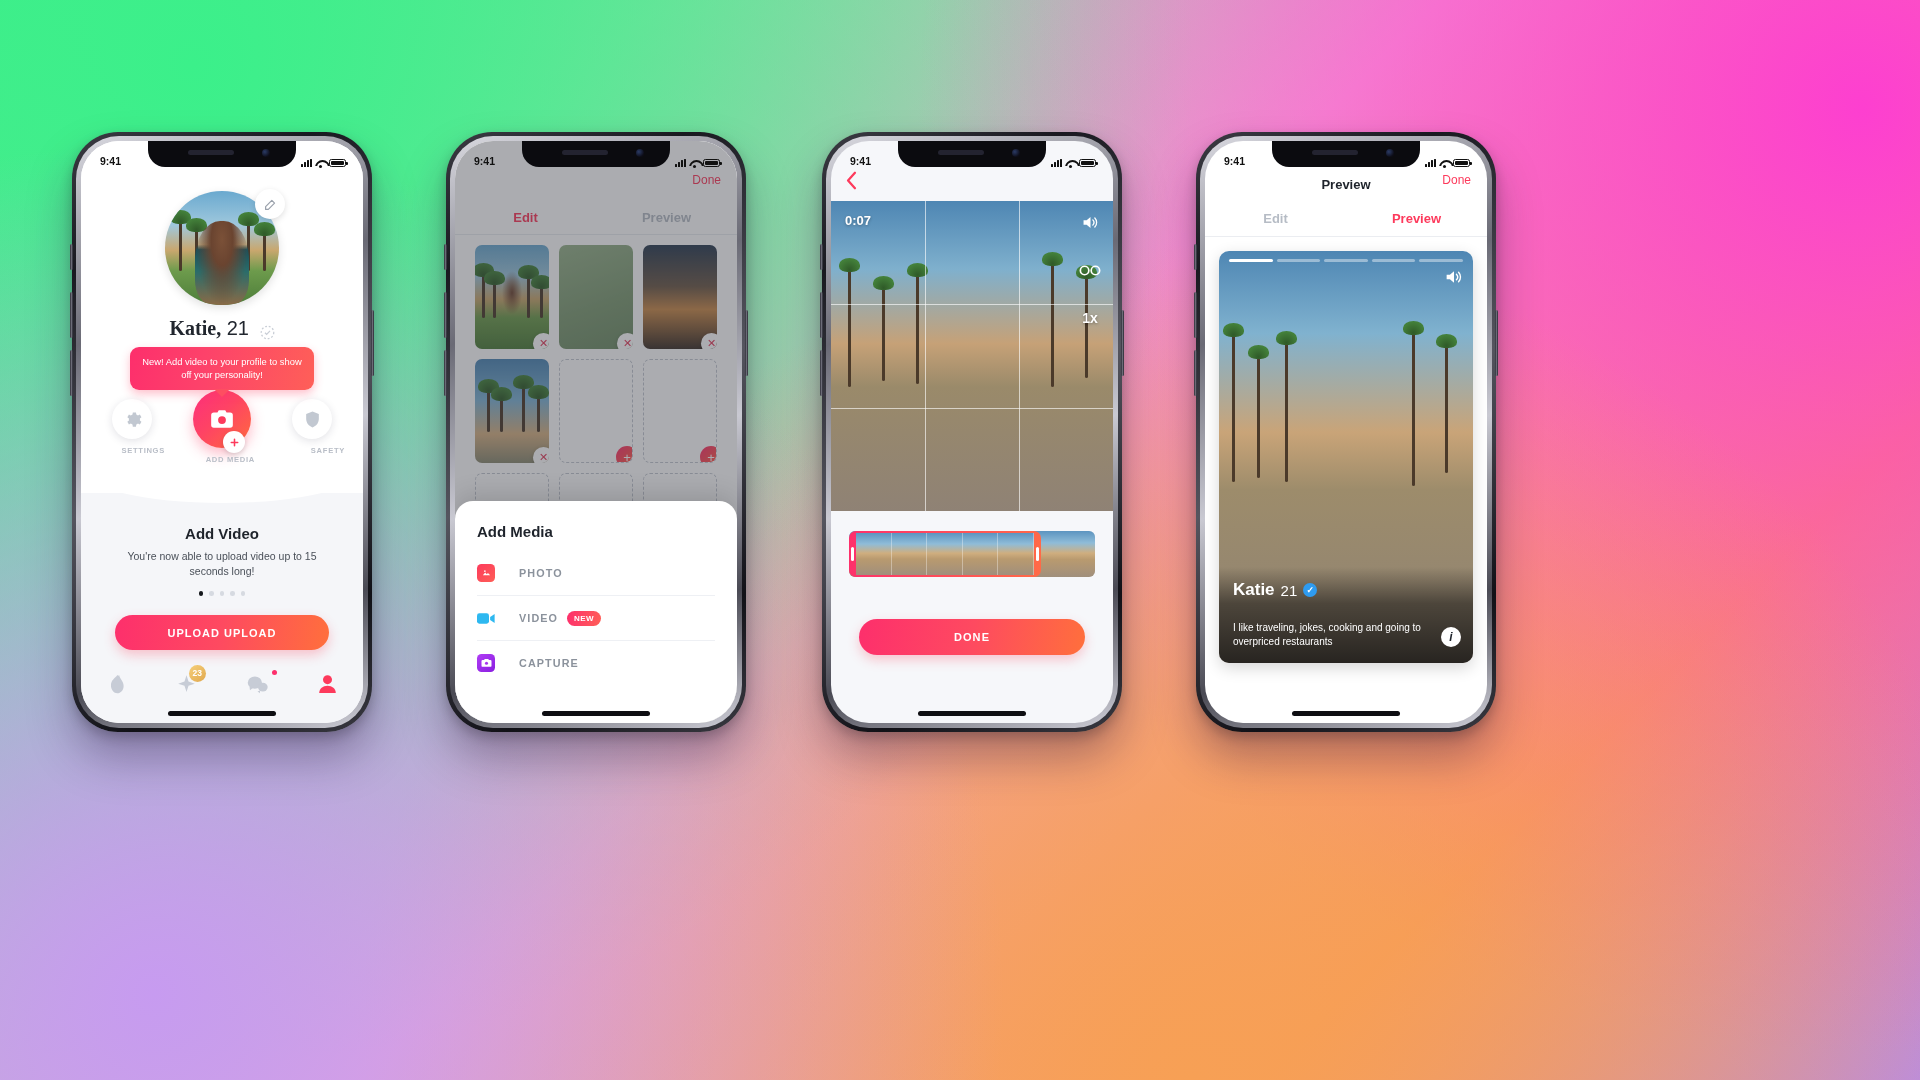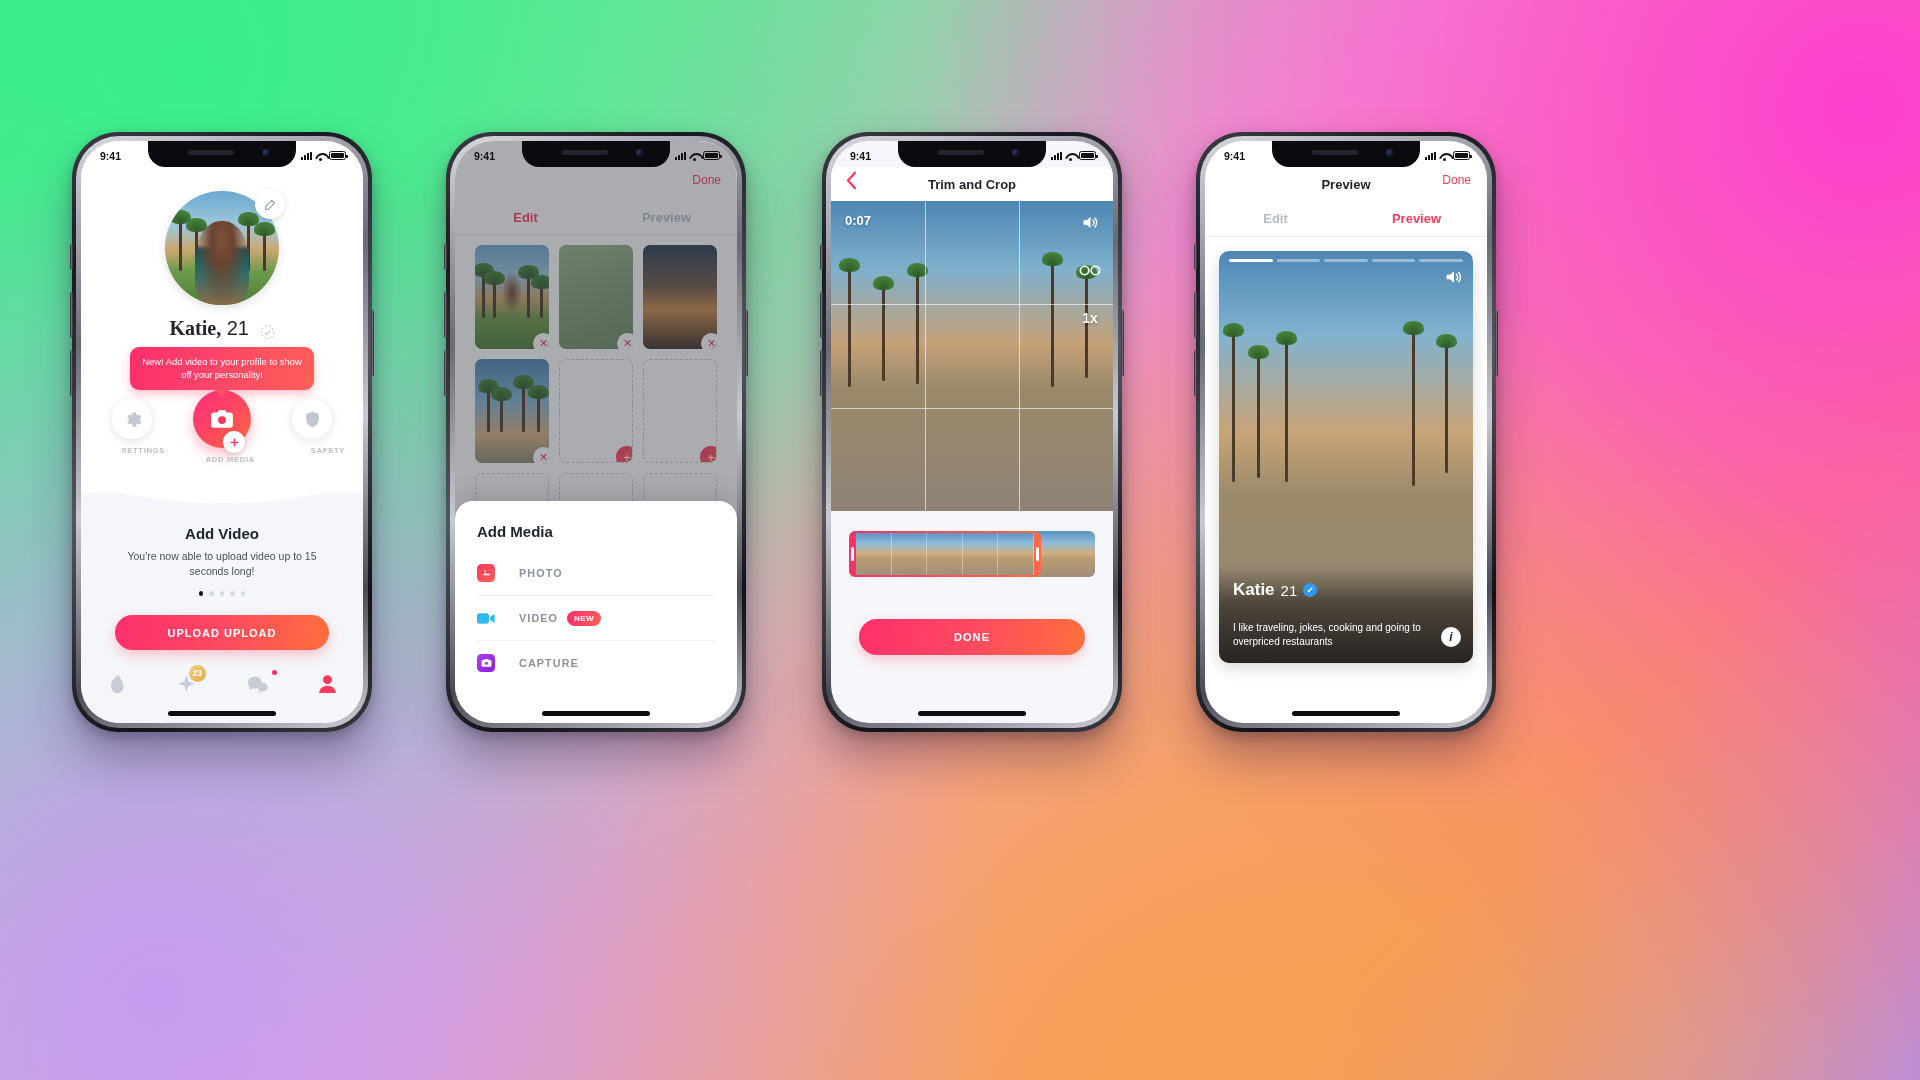--- a/index.html
+++ b/index.html
@@ -45,21 +45,21 @@
   .bl3 { left:-2px; top:218px; width:3px; height:46px; }
   .br1 { right:-2px; top:178px; width:3px; height:66px; }
   .homebar {
     position:absolute; bottom:7px; left:50%; transform:translateX(-50%);
     width:108px; height:5px; border-radius:3px; background:#0e0e12; z-index:45;
   }
 
   
   .statusbar {
     position:absolute; top:0; left:0; right:0; height:26px; z-index:35;
-    display:flex; align-items:center; justify-content:space-between;
+    display:flex; align-items:flex-end; justify-content:space-between;
     padding:3px 17px 0 19px; font-size:10.5px; font-weight:700; color:#111;
   }
   .sb-right { display:flex; align-items:center; gap:3px; }
   .sig { display:flex; align-items:flex-end; gap:1px; height:8px; }
   .sig i { width:2px; background:currentColor; border-radius:.5px; display:block; }
   .sig i:nth-child(1){height:3px;} .sig i:nth-child(2){height:5px;}
   .sig i:nth-child(3){height:6.5px;} .sig i:nth-child(4){height:8px;}
   .wifi { width:11px; height:8px; position:relative; }
   .wifi::before{content:"";position:absolute;left:0;top:1px;width:11px;height:11px;
     border:2px solid currentColor;border-radius:50%;clip-path:polygon(0 0,100% 0,100% 42%,0 42%);}
@@ -478,23 +478,20 @@
     </div>
   </div>
 
   <div class="phone" id="p3">
     <div class="inner-ring"></div>
     <div class="btn-side bl1"></div>
     <div class="btn-side bl2"></div>
     <div class="btn-side bl3"></div>
     <div class="btn-side br1"></div>
     <div class="screen" style="background:#f6f7fa;">
-      <div class="p3-head">
-        <span class="p3-title">Trim and Crop</span>
-      </div>
       <div class="p3-back">
         <svg width="13" height="19" viewBox="0 0 14 22" fill="none" stroke="#fd3a5c" stroke-width="2.6" stroke-linecap="round" stroke-linejoin="round">
             <path d="M11 2L3 11l8 9"></path>
           </svg>
       </div>
       <div class="notch">
           <div class="spk"></div>
           <div class="cam"></div>
         </div>
       <div class="statusbar">

